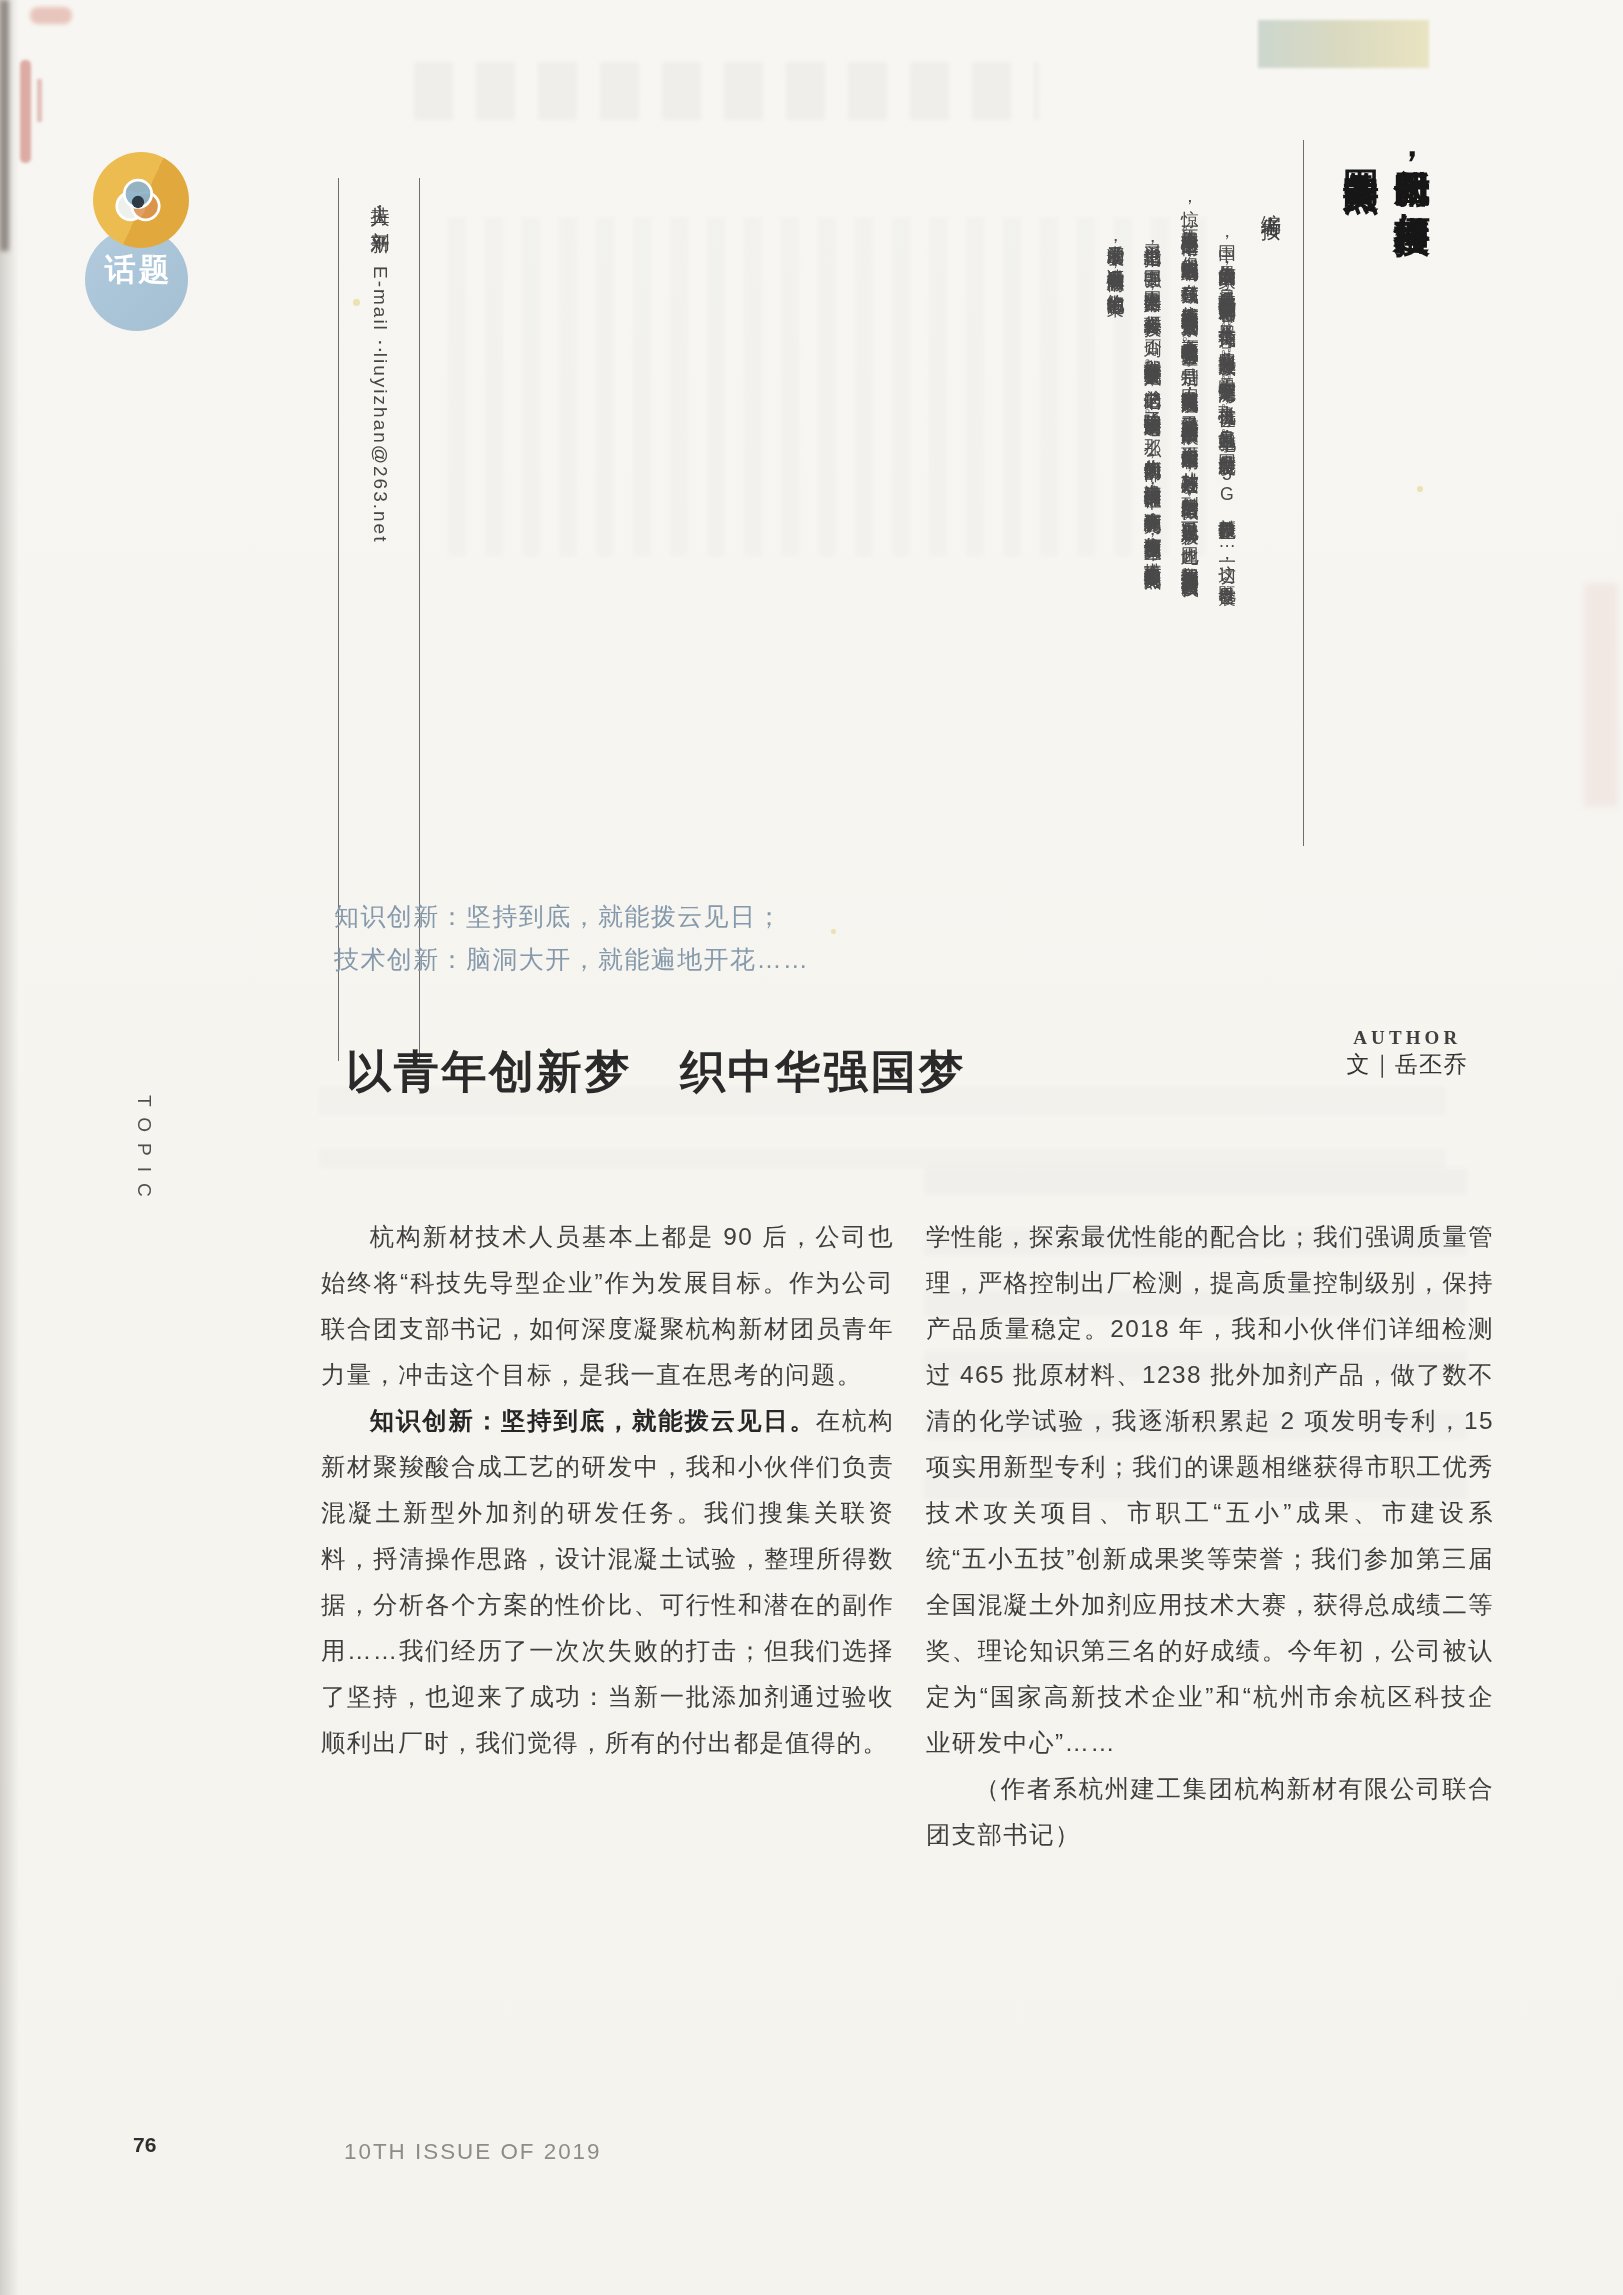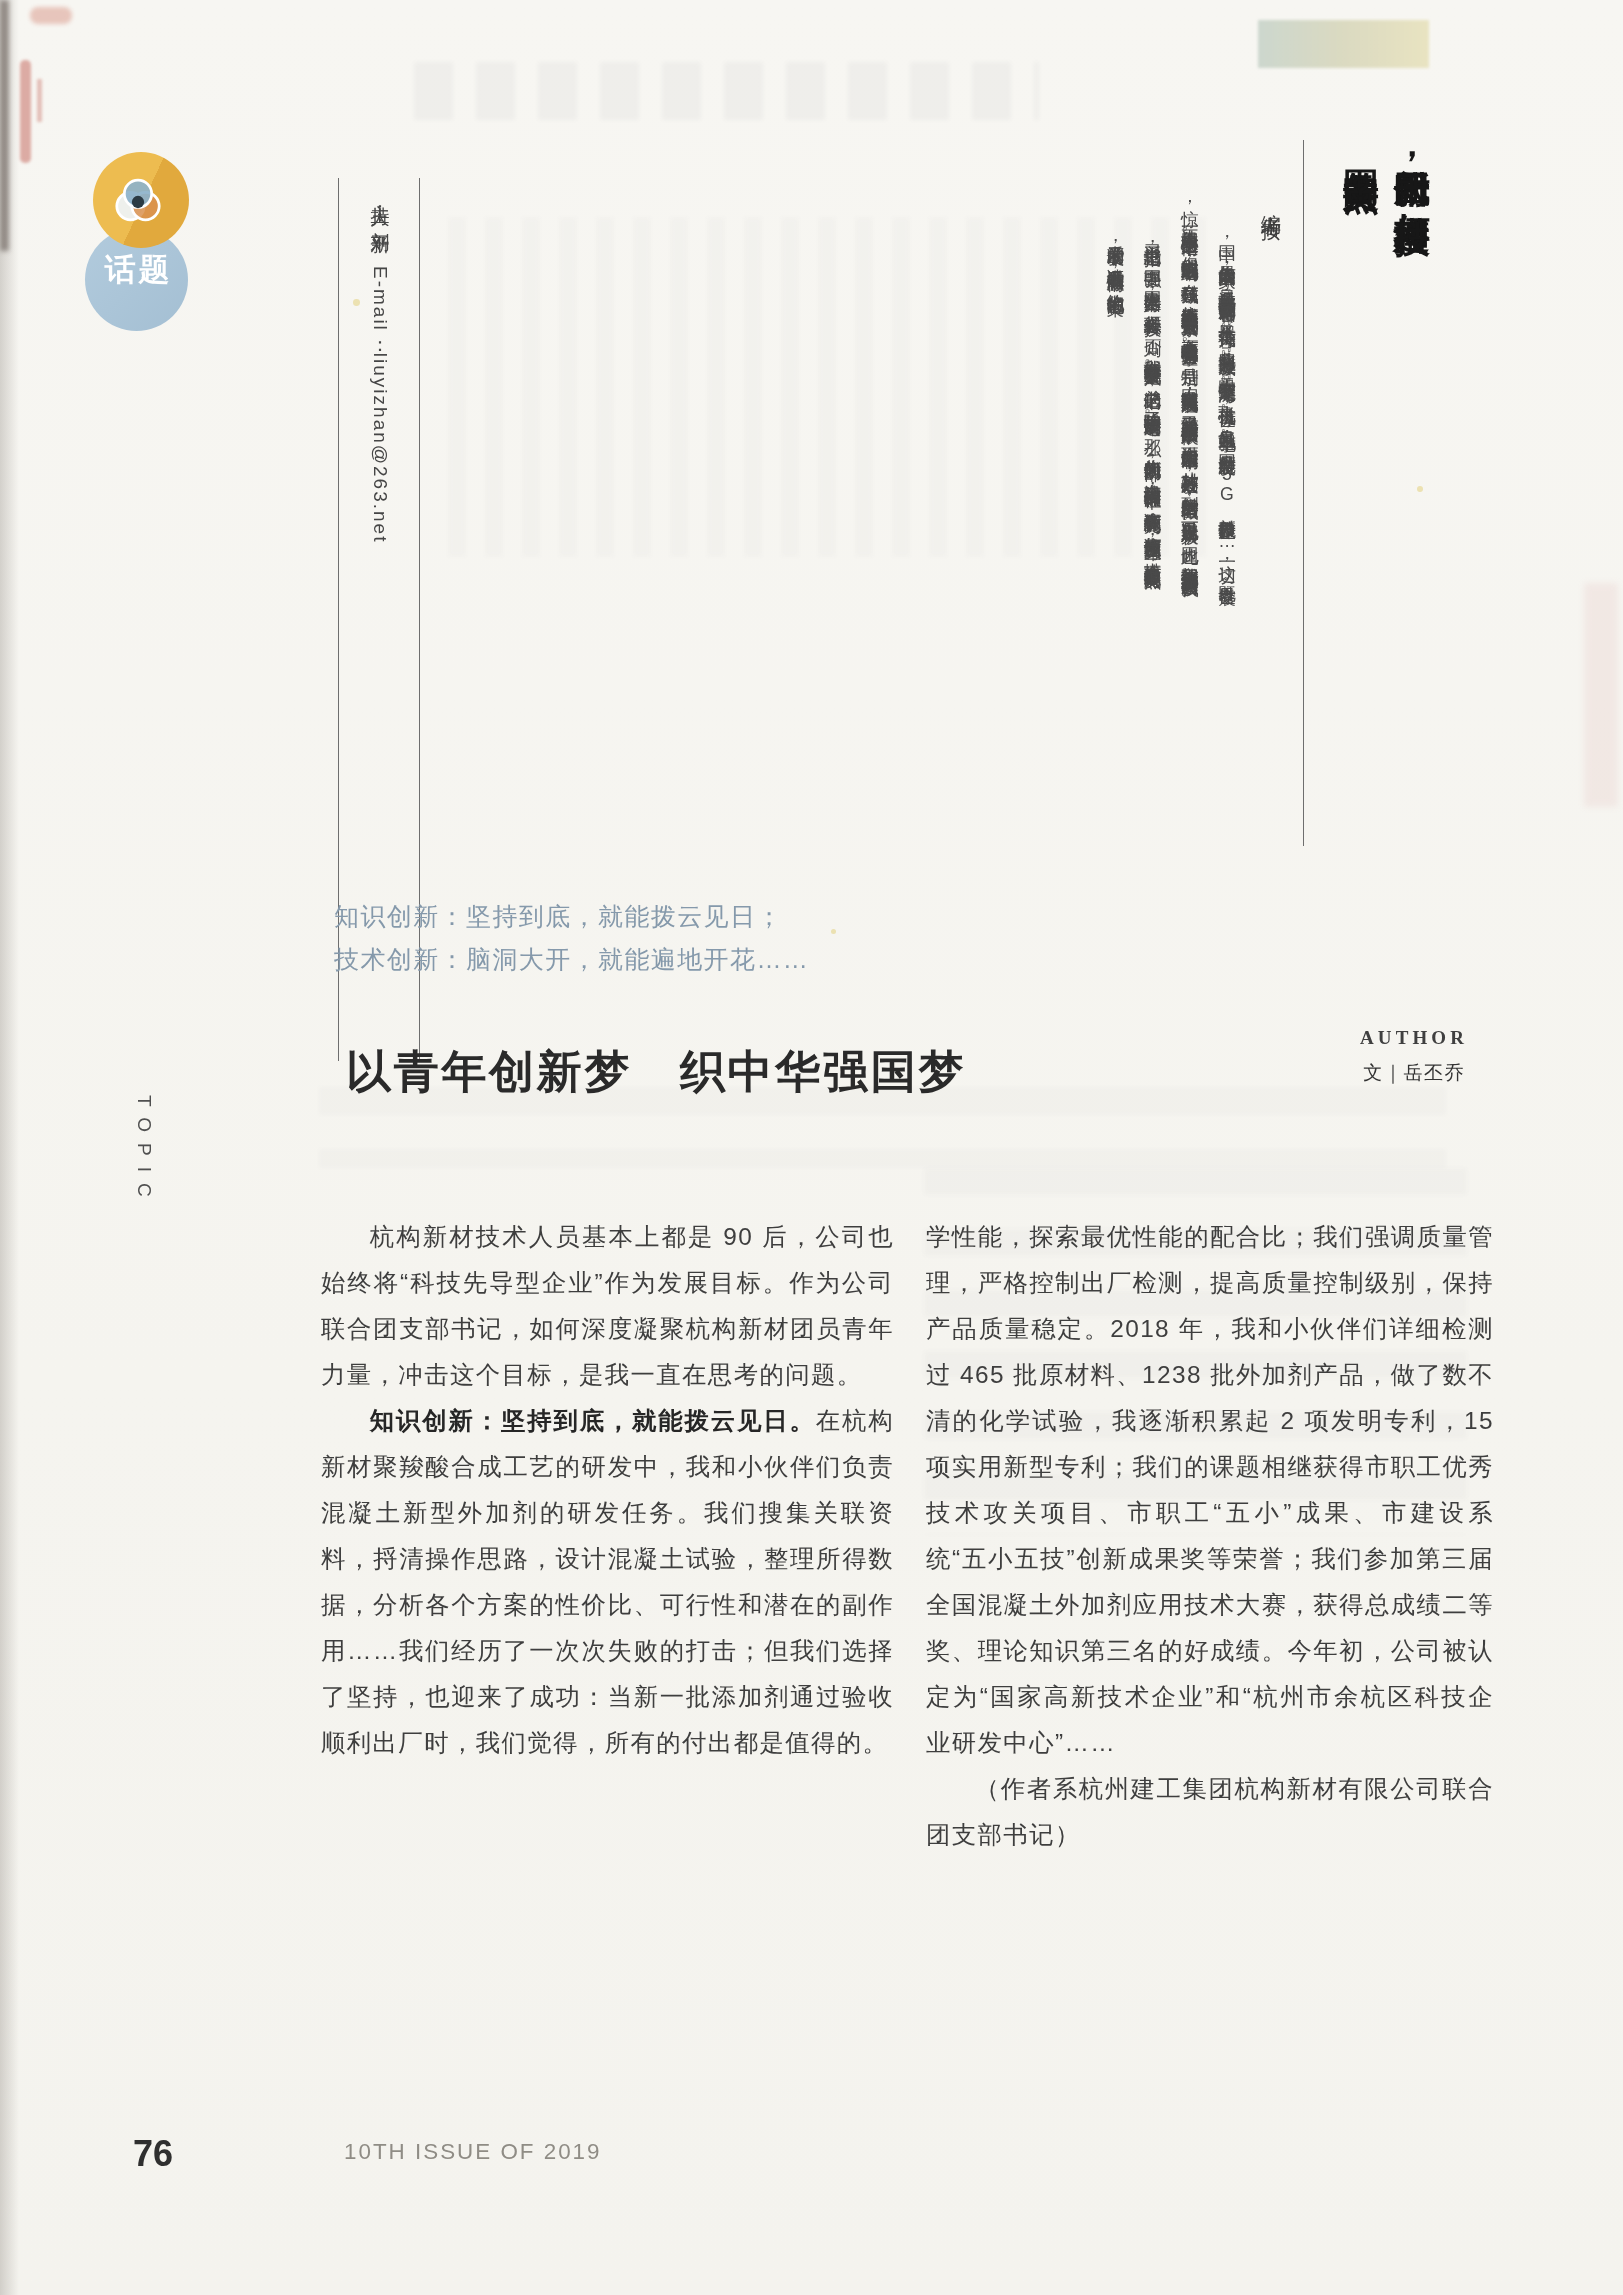--- a/index.html
+++ b/index.html
@@ -51,40 +51,40 @@
             font-size:19px;letter-spacing:2px;color:#454545;}
   .host-col .email{margin-inline-start:37px;}
 
   
   .pullquote{left:334px;top:895px;font-size:25px;line-height:1.72;letter-spacing:1.4px;color:#8599ab;}
 
   
   .article-title{left:334px;top:1030px;font-size:45px;font-weight:800;letter-spacing:2.7px;color:#2a2a2a;}
   .author-block{right:155px;top:1027px;text-align:center;color:#3f3f3f;}
   .author-label{font-family:"Liberation Serif","DejaVu Serif",serif;font-size:19px;font-weight:600;letter-spacing:4.1px;}
-  .author-name{font-size:19px;margin-top:11px;letter-spacing:1.4px;color:#333;font-family:Liberation Mono, monospace;}
+  .author-name{font-size:23px;margin-top:0;letter-spacing:1.4px;color:#333;font-family:Liberation Mono, monospace;}
 
   
   .body-col{top:1214px;font-size:24.4px;line-height:46px;letter-spacing:1.4px;text-align:justify;color:#3e3e3e;}
   .body-col.left{left:321px;width:573px;}
   .body-col.right{left:926px;width:568px;}
   .body-col p{margin:0;text-indent:2em;}
   .body-col p.no-indent{text-indent:0;}
   .lead{font-weight:700;color:#262626;}
   .end-badge{display:inline-block;position:relative;width:28.5px;height:28.5px;background:#222222;border-radius:50%;
              margin-left:11px;vertical-align:-5.4px;text-indent:0;}
   .end-badge .end-txt{display:block;width:28.5px;font-size:9.5px;line-height:28.5px;text-align:center;
              color:#fff;font-weight:600;letter-spacing:0;text-indent:0;}
   .end-badge::after{content:"";position:absolute;left:2px;bottom:-4.8px;width:0;height:0;
              border:5.4px solid transparent;border-top-color:#222222;transform:rotate(38deg);}
 
   
   .topic-vert{left:133px;top:1095px;writing-mode:vertical-rl;text-orientation:mixed;
               font-size:19px;letter-spacing:11px;color:#4f4f4f;}
-  .page-number{left:133px;top:2133px;font-size:36px;font-weight:600;color:#2f2f2f;}
+  .page-number{left:133px;top:2133px;font-size:21px;font-weight:600;color:#2f2f2f;}
   .issue-line{left:344px;top:2139px;font-size:22.4px;letter-spacing:2px;color:#8f8c85;}
 </style>
 </head>
 <body>
 
 <div class="page">
 
   <div class="abs edge-left"></div>
   <div class="abs corner-smudge"></div>
   <div class="abs red-mark-1"></div>

